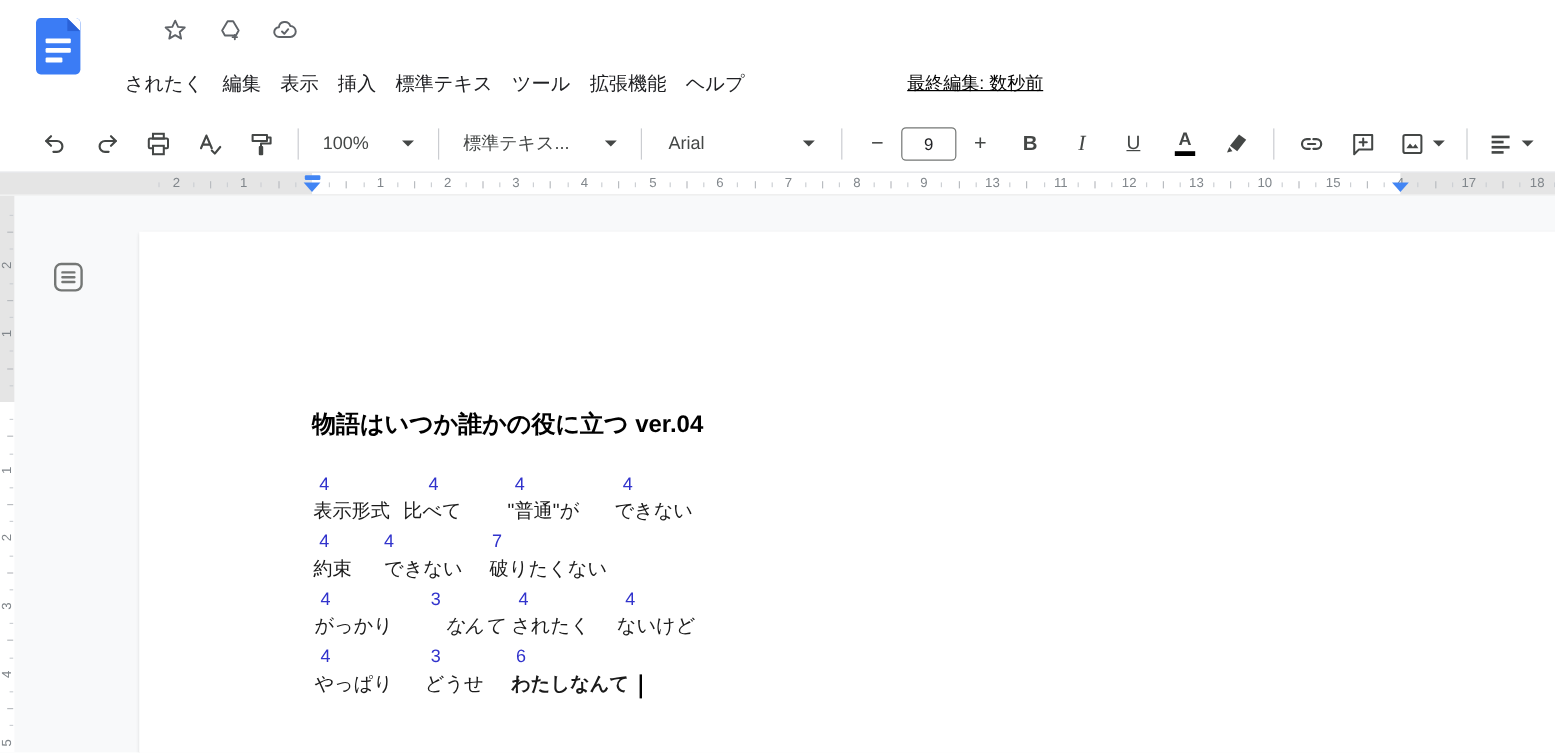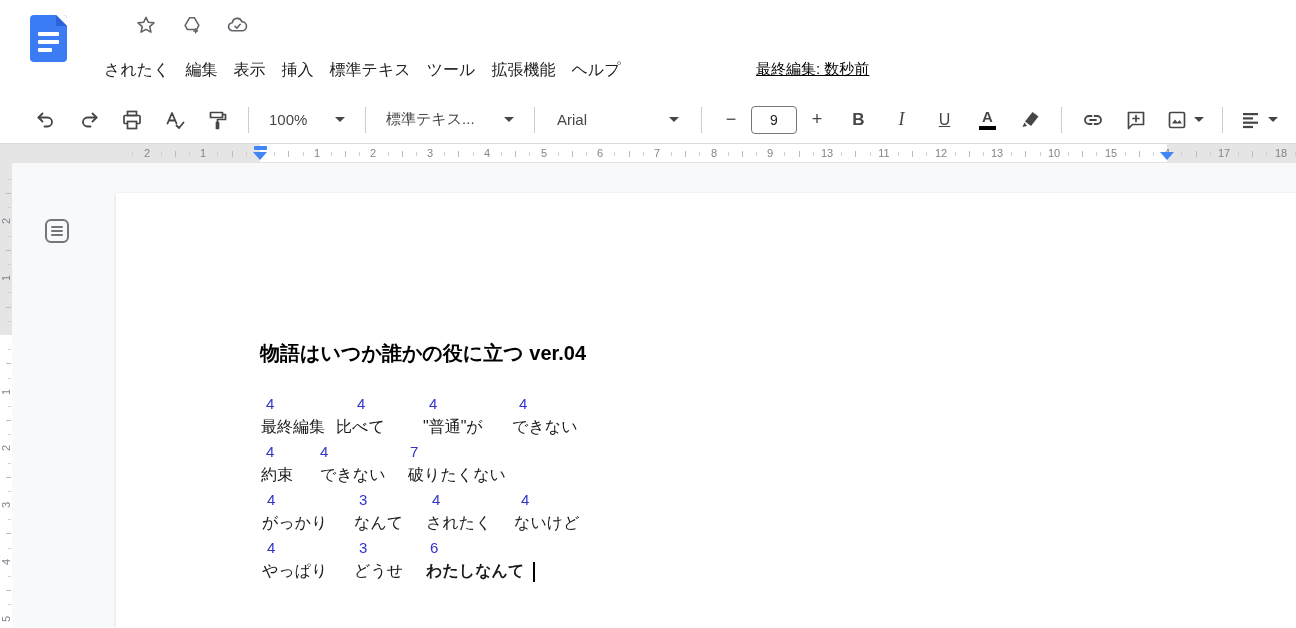--- a/index.html
+++ b/index.html
@@ -361,21 +361,21 @@
   <div class="page" id="page">
     <div class="doc-heading">物語はいつか誰かの役に立つ ver.04</div>
     <div class="caret" id="caret" style="left: 417px; top: 369px;"></div>
   <div class="line" style="top: 203px;">
         <span class="seg num" style="left: 150px;">4</span>
         <span class="seg num" style="left: 241px;">4</span>
         <span class="seg num" style="left: 313px;">4</span>
         <span class="seg num" style="left: 403px;">4</span>
       </div>
       <div class="line" style="top: 226px;">
-        <span class="seg word" style="left: 145px;">最終編集</span>
+        <span class="seg word" style="left: 145px;">表示形式</span>
         <span class="seg word" style="left: 220px;">比べて</span>
         <span class="seg word" style="left: 307px;">"普通"が</span>
         <span class="seg word" style="left: 396px;">できない</span>
       </div>
       <div class="line" style="top: 251px;">
         <span class="seg num" style="left: 150px;">4</span>
         <span class="seg num" style="left: 204px;">4</span>
         <span class="seg num" style="left: 294px;">7</span>
       </div>
       <div class="line" style="top: 274px;">
@@ -384,21 +384,21 @@
         <span class="seg word" style="left: 292px;">破りたくない</span>
       </div>
       <div class="line" style="top: 299px;">
         <span class="seg num" style="left: 151px;">4</span>
         <span class="seg num" style="left: 243px;">3</span>
         <span class="seg num" style="left: 316px;">4</span>
         <span class="seg num" style="left: 405px;">4</span>
       </div>
       <div class="line" style="top: 322px;">
         <span class="seg word" style="left: 146px;">がっかり</span>
-        <span class="seg word" style="left: 238px;">なんて</span>
+        <span class="seg word" style="left: 255px; font-style: italic;">なんて</span>
         <span class="seg word" style="left: 310px;">されたく</span>
         <span class="seg word" style="left: 398px;">ないけど</span>
       </div>
       <div class="line" style="top: 347px;">
         <span class="seg num" style="left: 151px;">4</span>
         <span class="seg num" style="left: 243px;">3</span>
         <span class="seg num" style="left: 314px;">6</span>
       </div>
       <div class="line" style="top: 370px;">
         <span class="seg word" style="left: 146px;">やっぱり</span>

